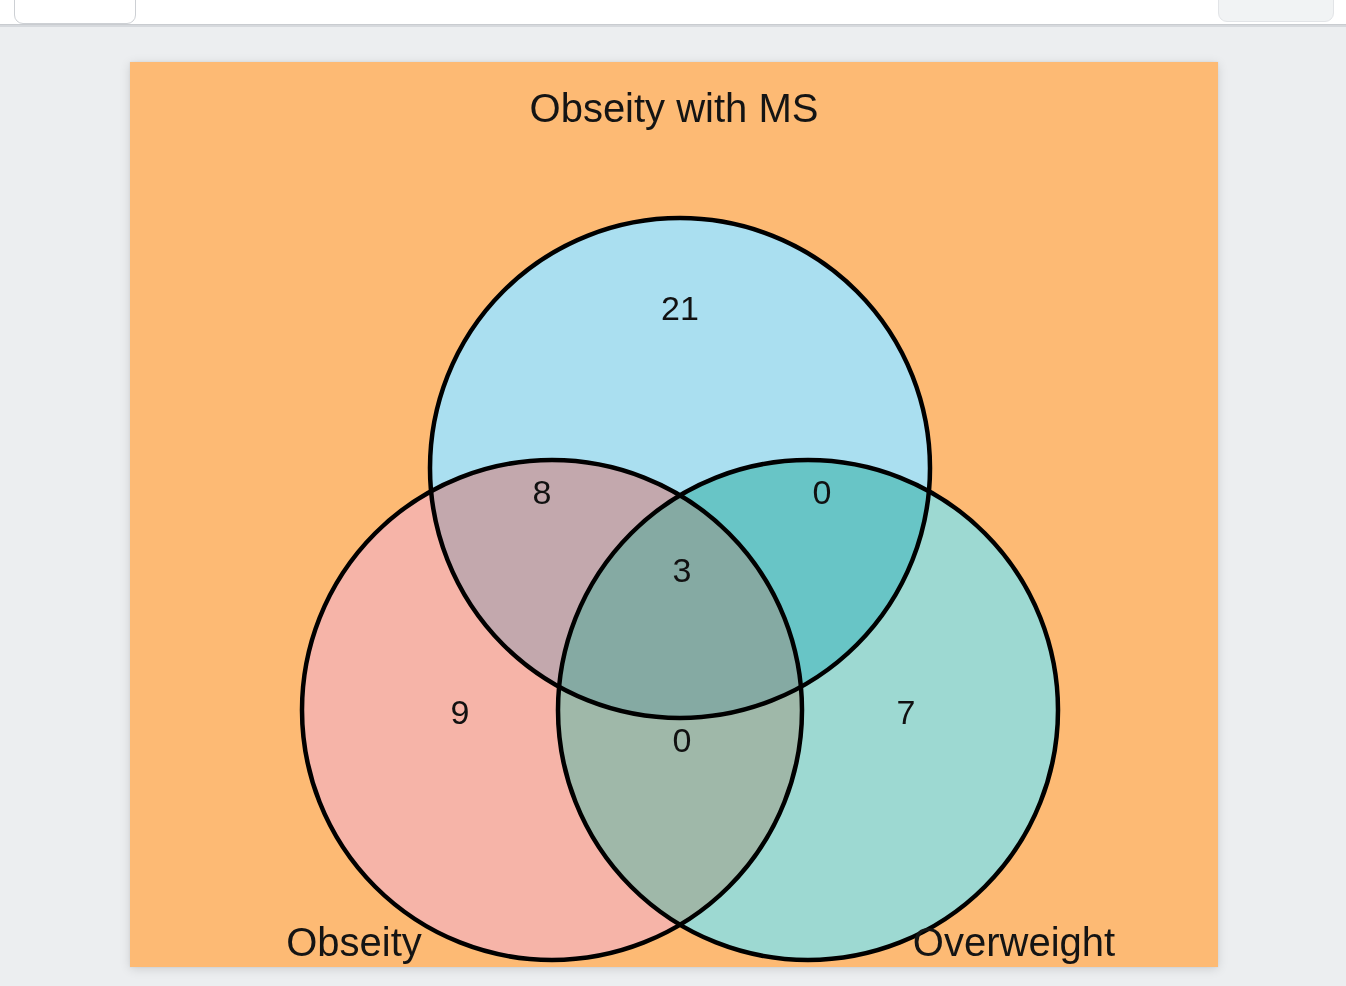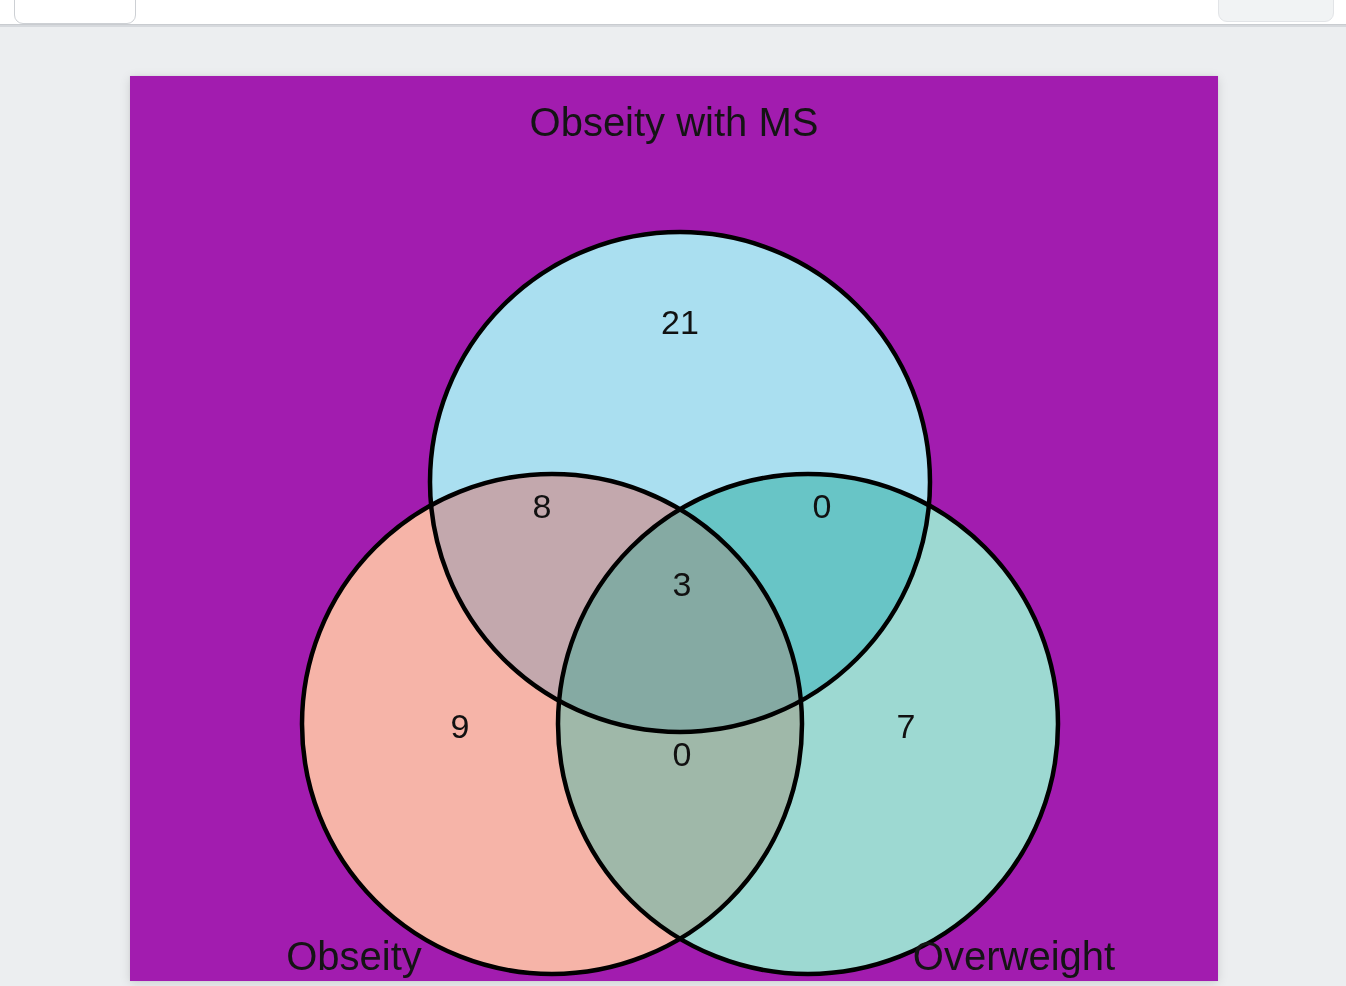--- a/index.html
+++ b/index.html
@@ -67,24 +67,24 @@
     left: 0; top: 27px;
     width: 1346px;
     height: 959px;
     background: #eceef0;
   }
 
   
   .figure-card {
     position: absolute;
     left: 130px;
-    top: 49px;
+    top: 35px;
     width: 1088px;
     height: 905px;
-    background: #a21caf;
+    background: #fdba74;
     box-shadow: 0 2px 10px rgba(0,0,0,0.13), 0 0 2px rgba(0,0,0,0.07);
   }
 
   .venn-svg {
     position: absolute;
     left: 0; top: 0;
     width: 1088px;
     height: 905px;
     display: block;
   }

